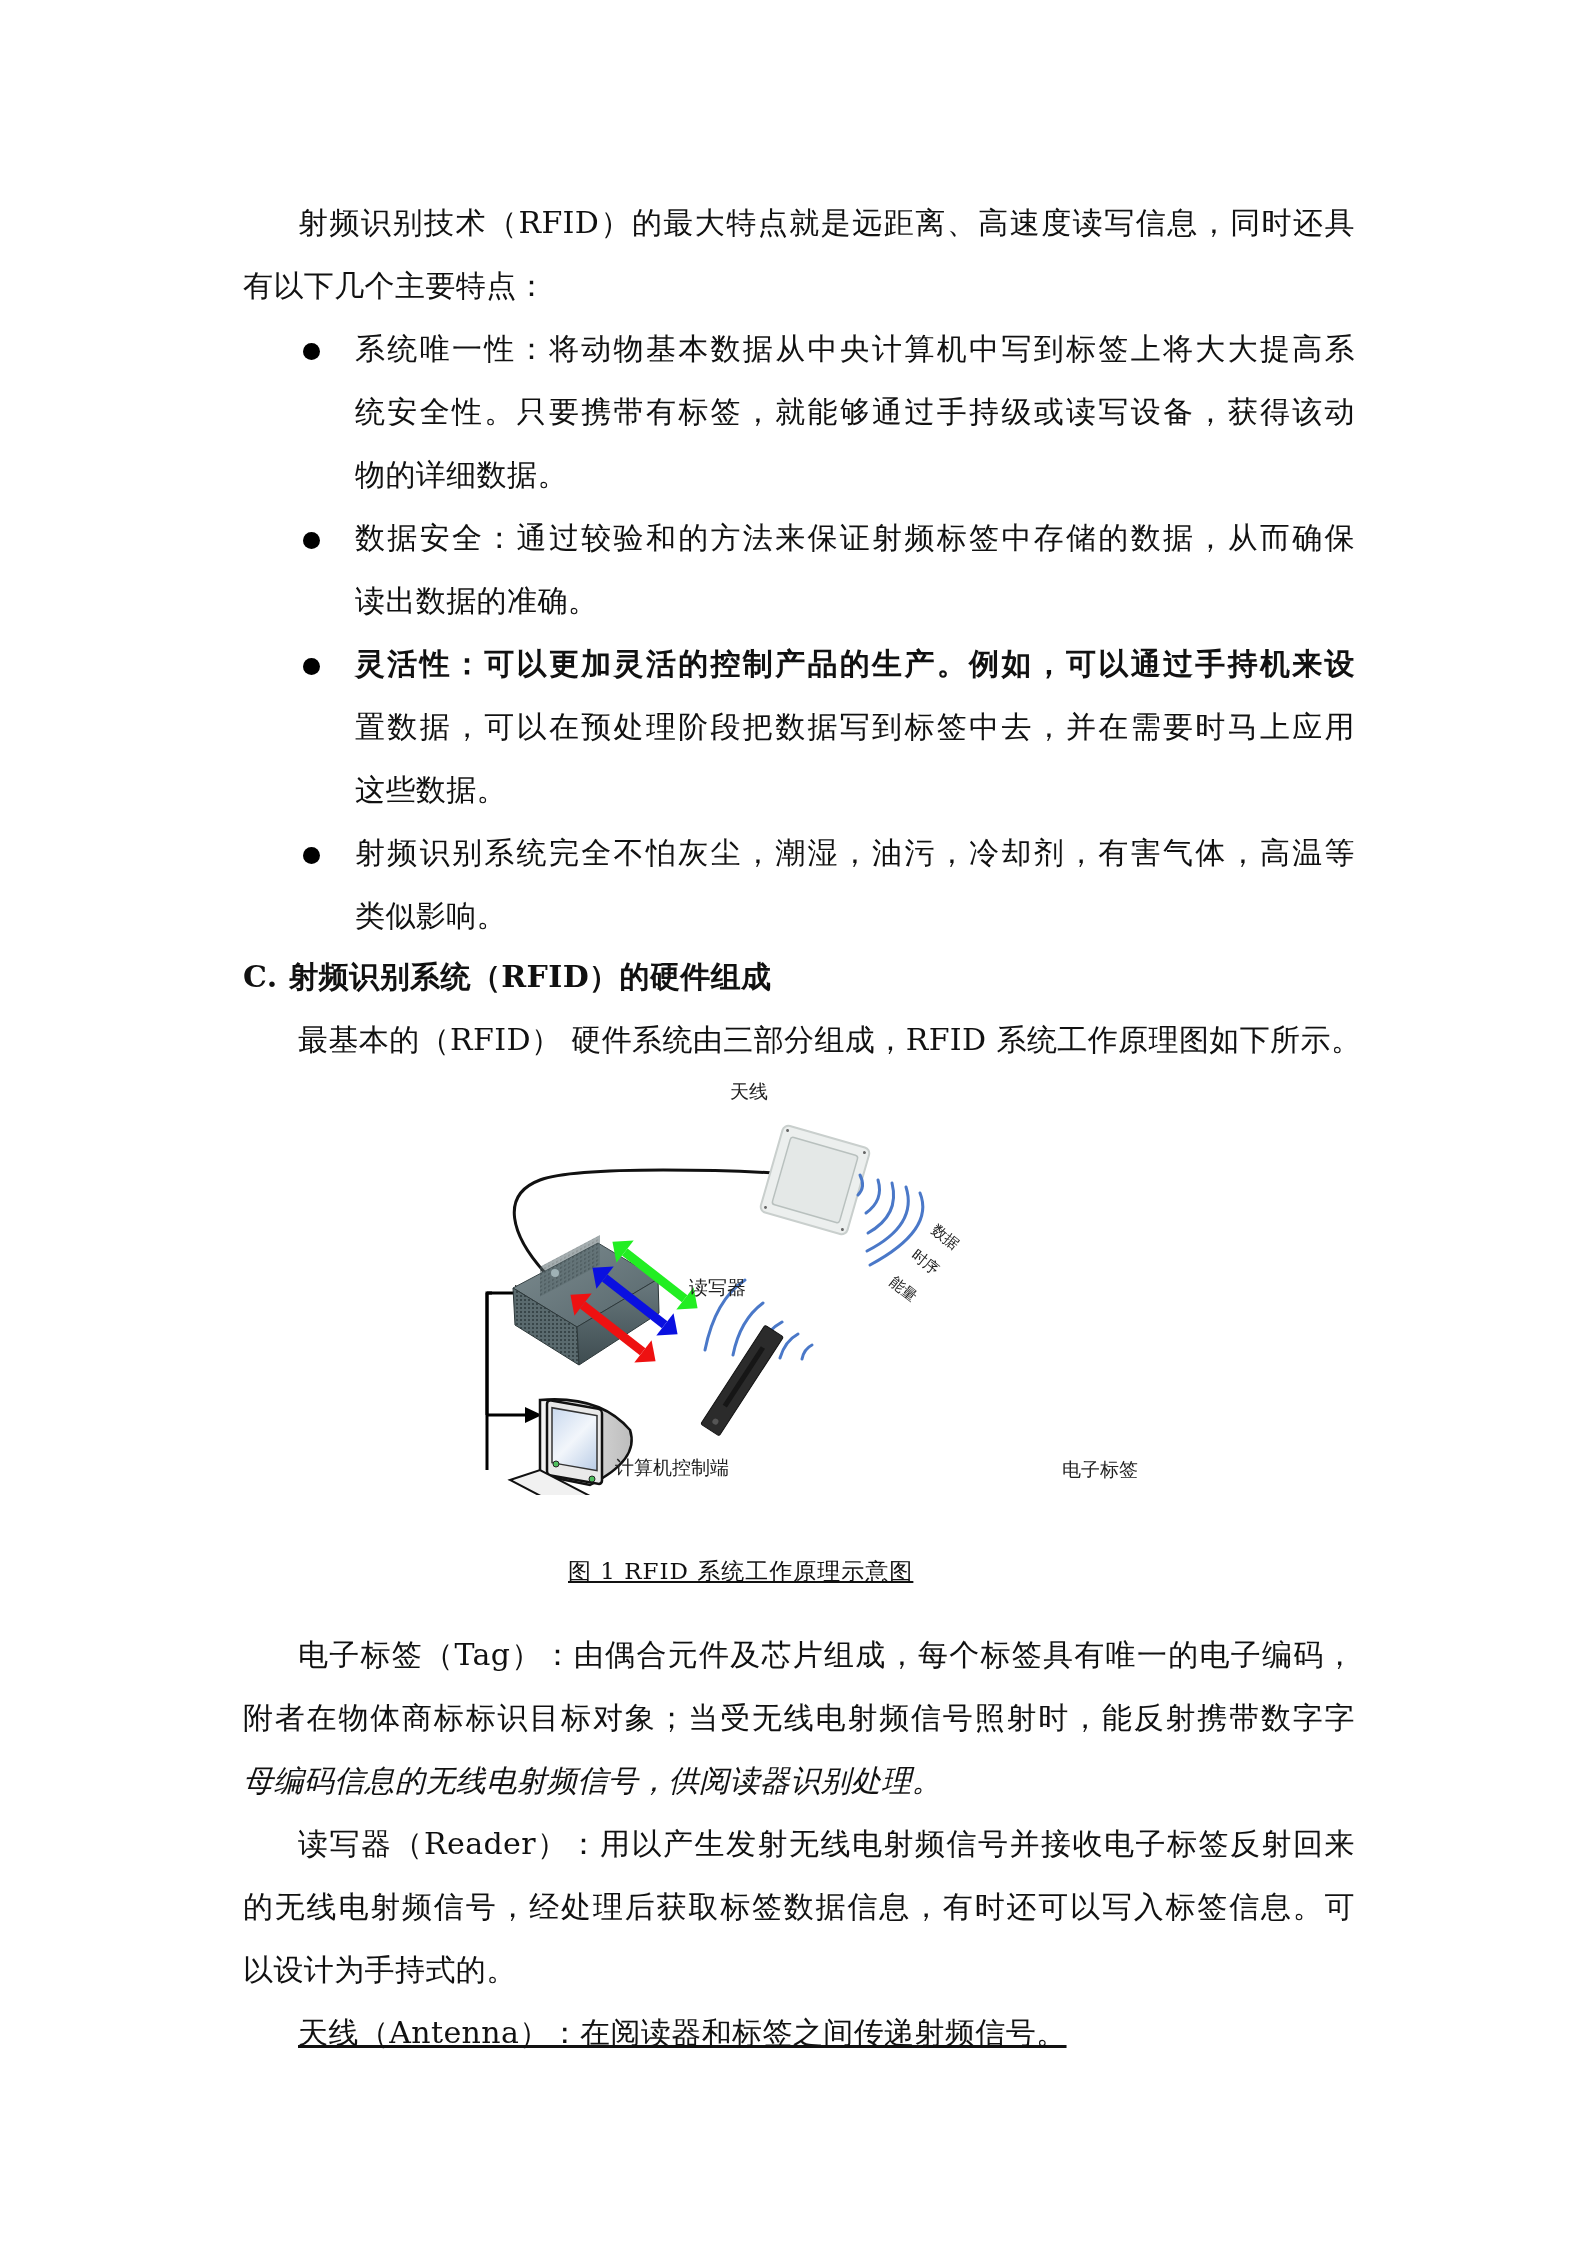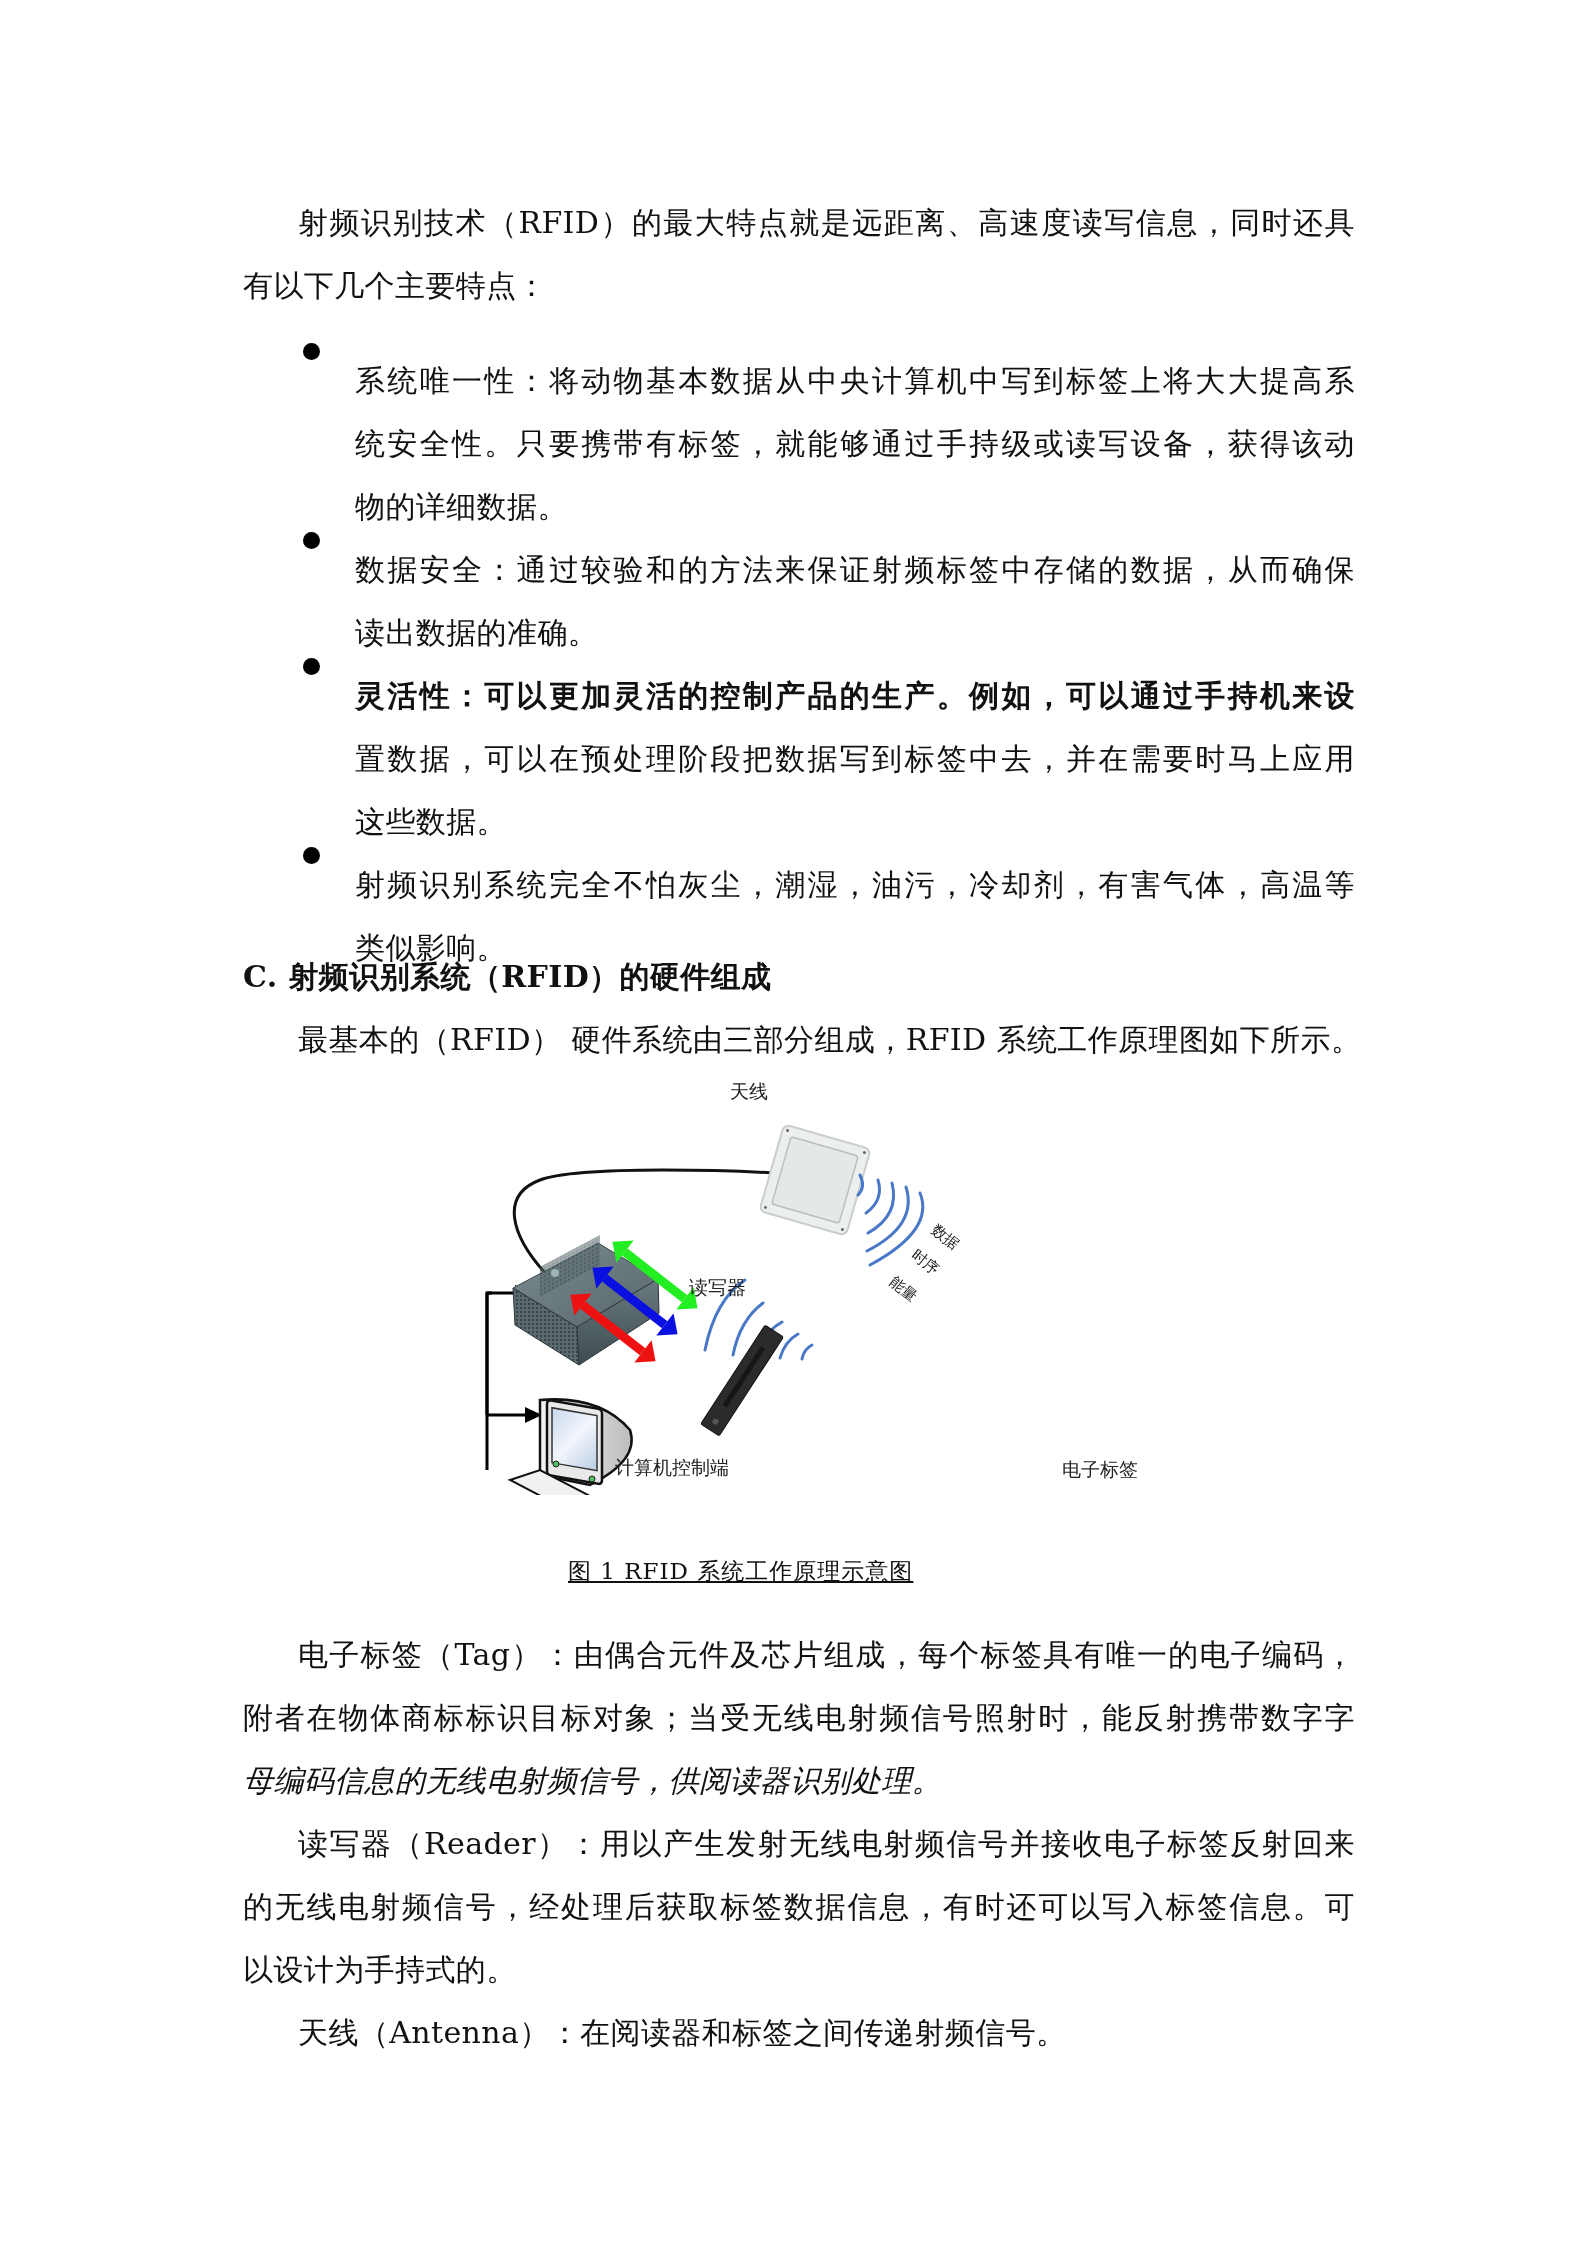--- a/index.html
+++ b/index.html
@@ -7,21 +7,21 @@
       width: 1587px; height: 2245px; position: relative; overflow: hidden;
       font-family: "DejaVu Serif", "Liberation Serif", serif;
       color: #111111;
     }
     .page { position: absolute; left: 243px; top: 0; width: 1112px; }
     .line {
       position: absolute; left: 0; white-space: nowrap;
       font-size: 30px; line-height: 40px; letter-spacing: 0.4px;
     }
     .indent { left: 55px; }
-    .bullet-text { left: 112px; margin-top: 32px; }
+    .bullet-text { left: 112px; }
     .bullet-dot {
       position: absolute; left: 60px; width: 17px; height: 17px;
       border-radius: 50%; background: #000;
     }
     .heading { font-weight: bold; }
     .just { display: block; text-align: justify; text-align-last: justify; }
 
     
     .diagram { position: absolute; left: 440px; top: 1075px; width: 760px; height: 420px; }
     .diagram svg { position: absolute; left: 0; top: 0; }
@@ -88,21 +88,21 @@
   <div class="line" style="top:1761px;font-style:italic;">母编码信息的无线电射频信号，供阅读器识别处理。</div>
 
   <div class="line indent" style="top:1824px; width:1057px;">
     <span class="just">读写器（Reader）：用以产生发射无线电射频信号并接收电子标签反射回来</span>
   </div>
   <div class="line" style="top:1887px; width:1112px;">
     <span class="just">的无线电射频信号，经处理后获取标签数据信息，有时还可以写入标签信息。可</span>
   </div>
   <div class="line" style="top:1950px;">以设计为手持式的。</div>
 
-  <div class="line indent" style="top:2013px;">天线（Antenna）：在阅读器和标签之间传递射频信号。</div>
+  <div class="line indent" style="top:2013px;text-decoration:underline;">天线（Antenna）：在阅读器和标签之间传递射频信号。</div>
 </div>
 
 <div class="diagram">
   <svg width="760" height="420" viewBox="0 0 760 420">
     <defs>
       <linearGradient id="readerTop" x1="0" y1="0" x2="1" y2="1">
         <stop offset="0" stop-color="#7d8c90"></stop>
         <stop offset="1" stop-color="#56666b"></stop>
       </linearGradient>
       <linearGradient id="readerSide" x1="0" y1="0" x2="0" y2="1">

